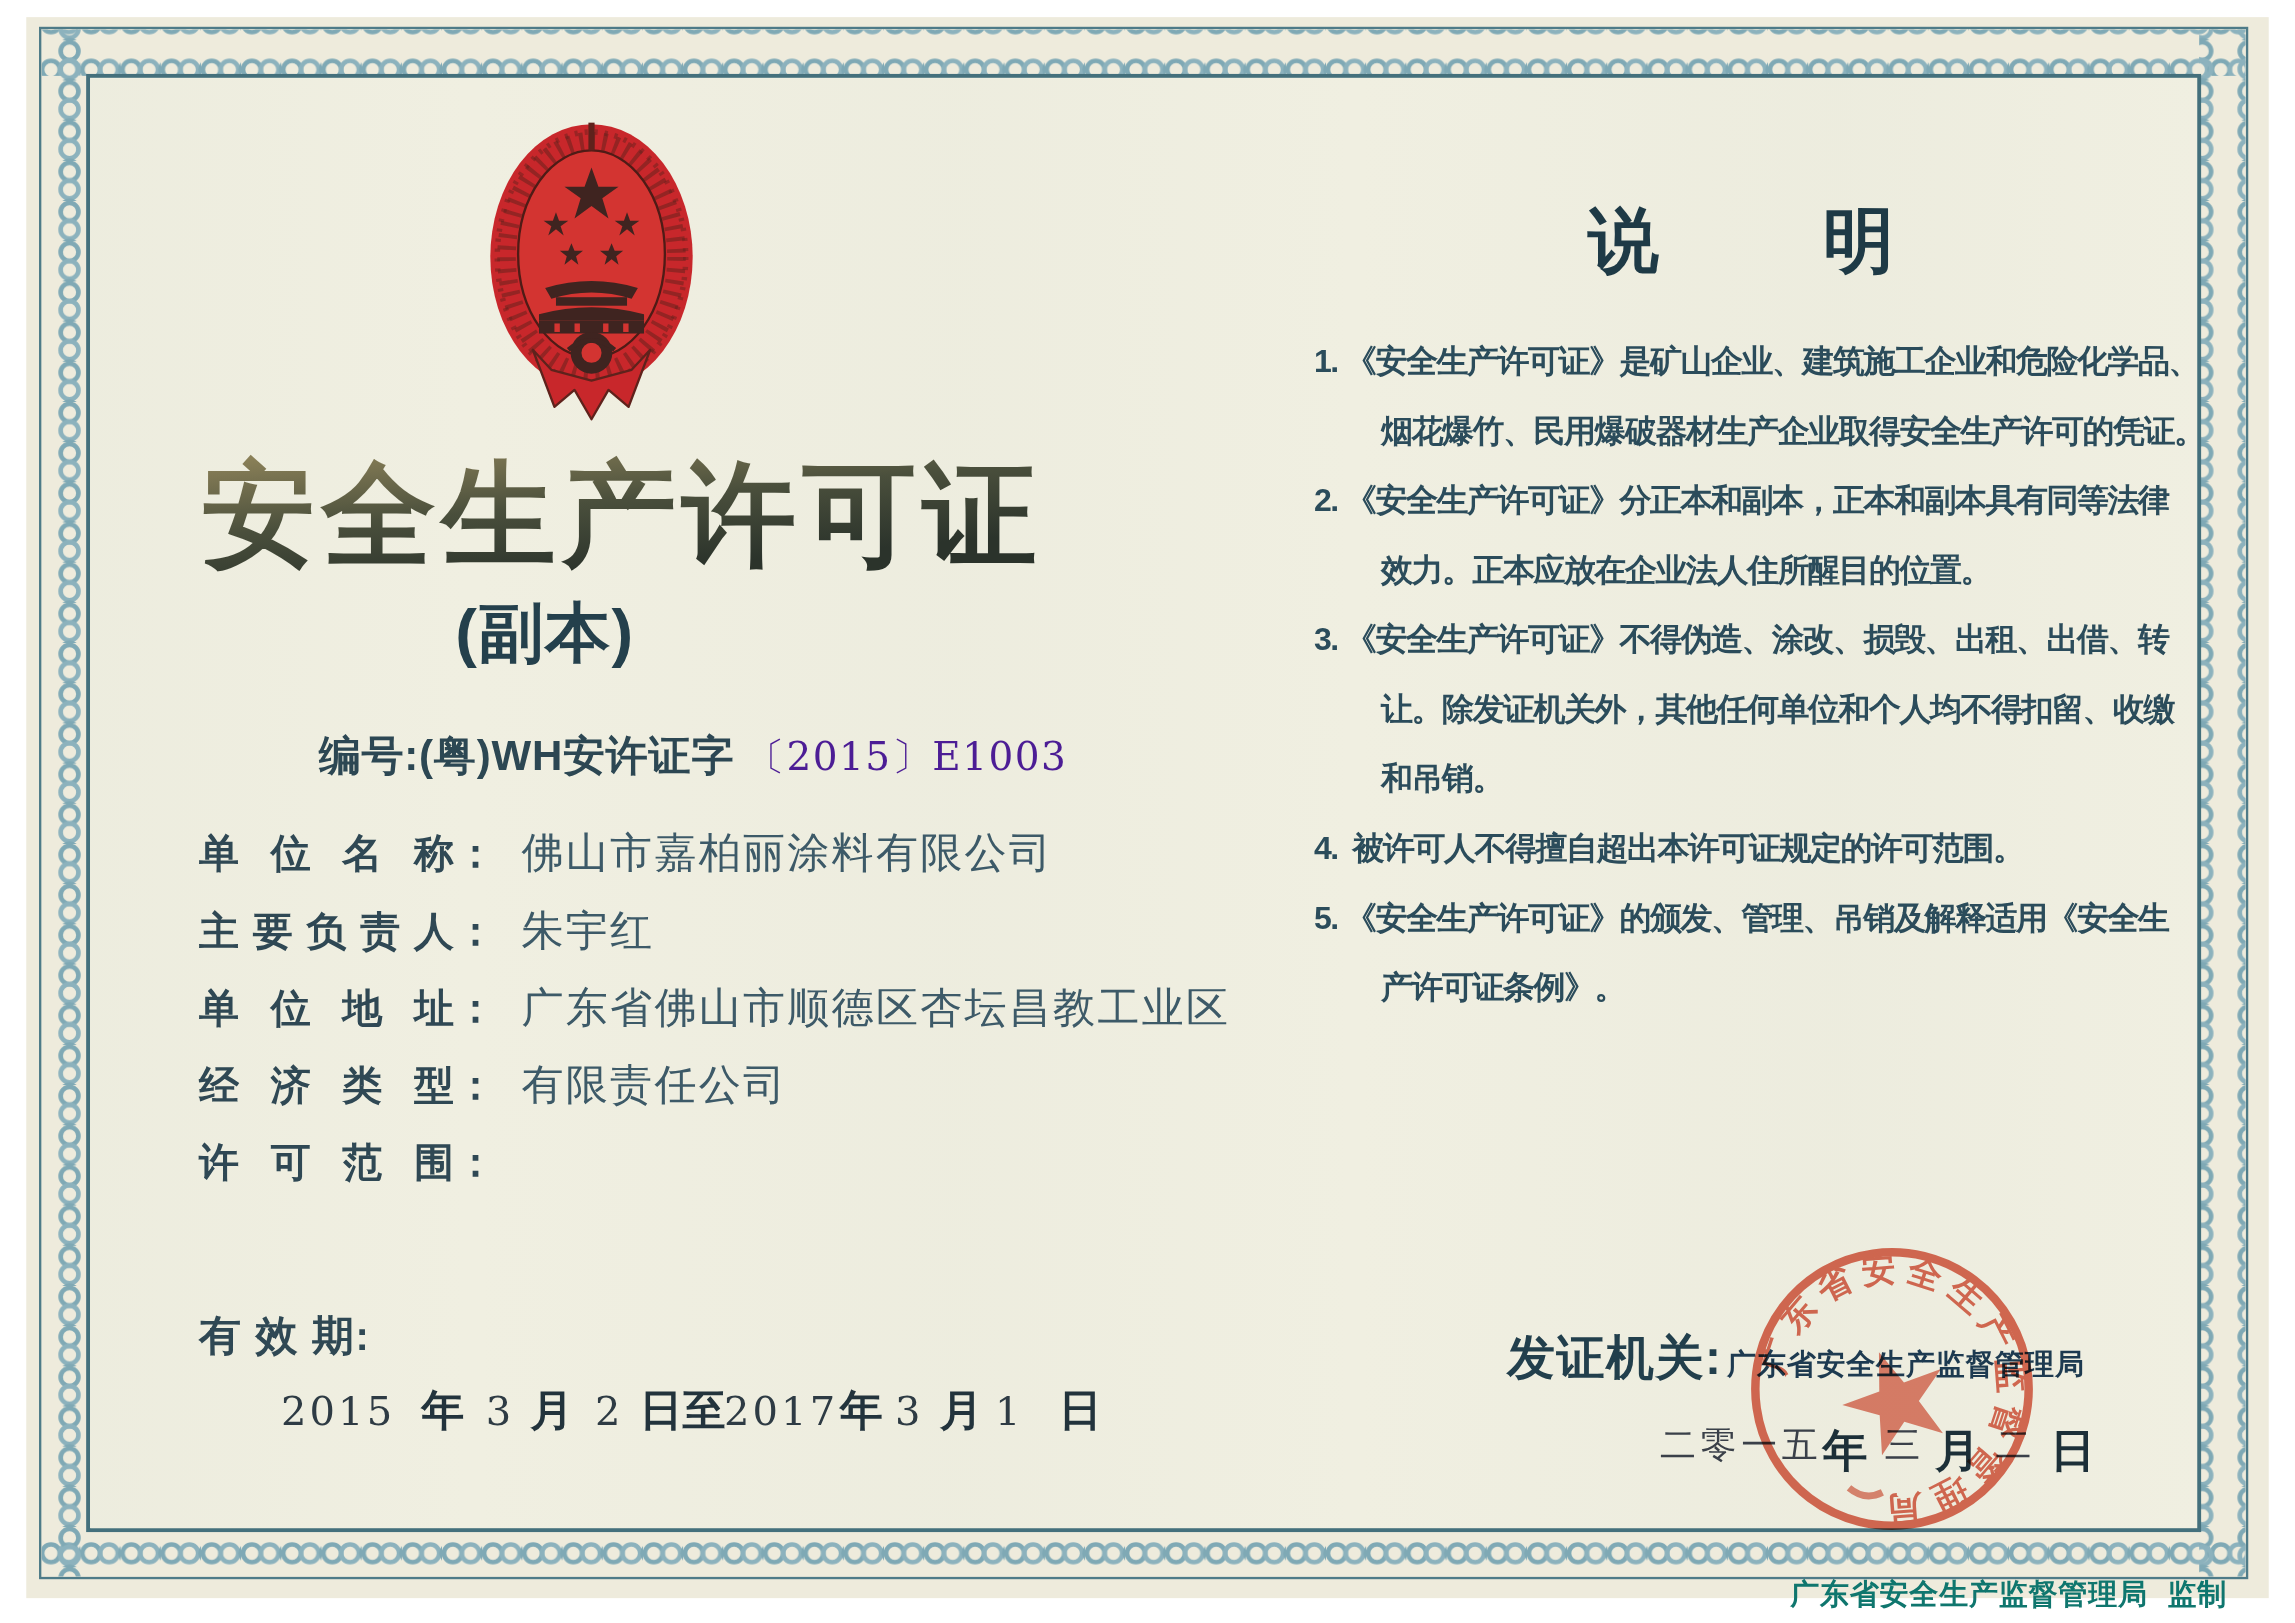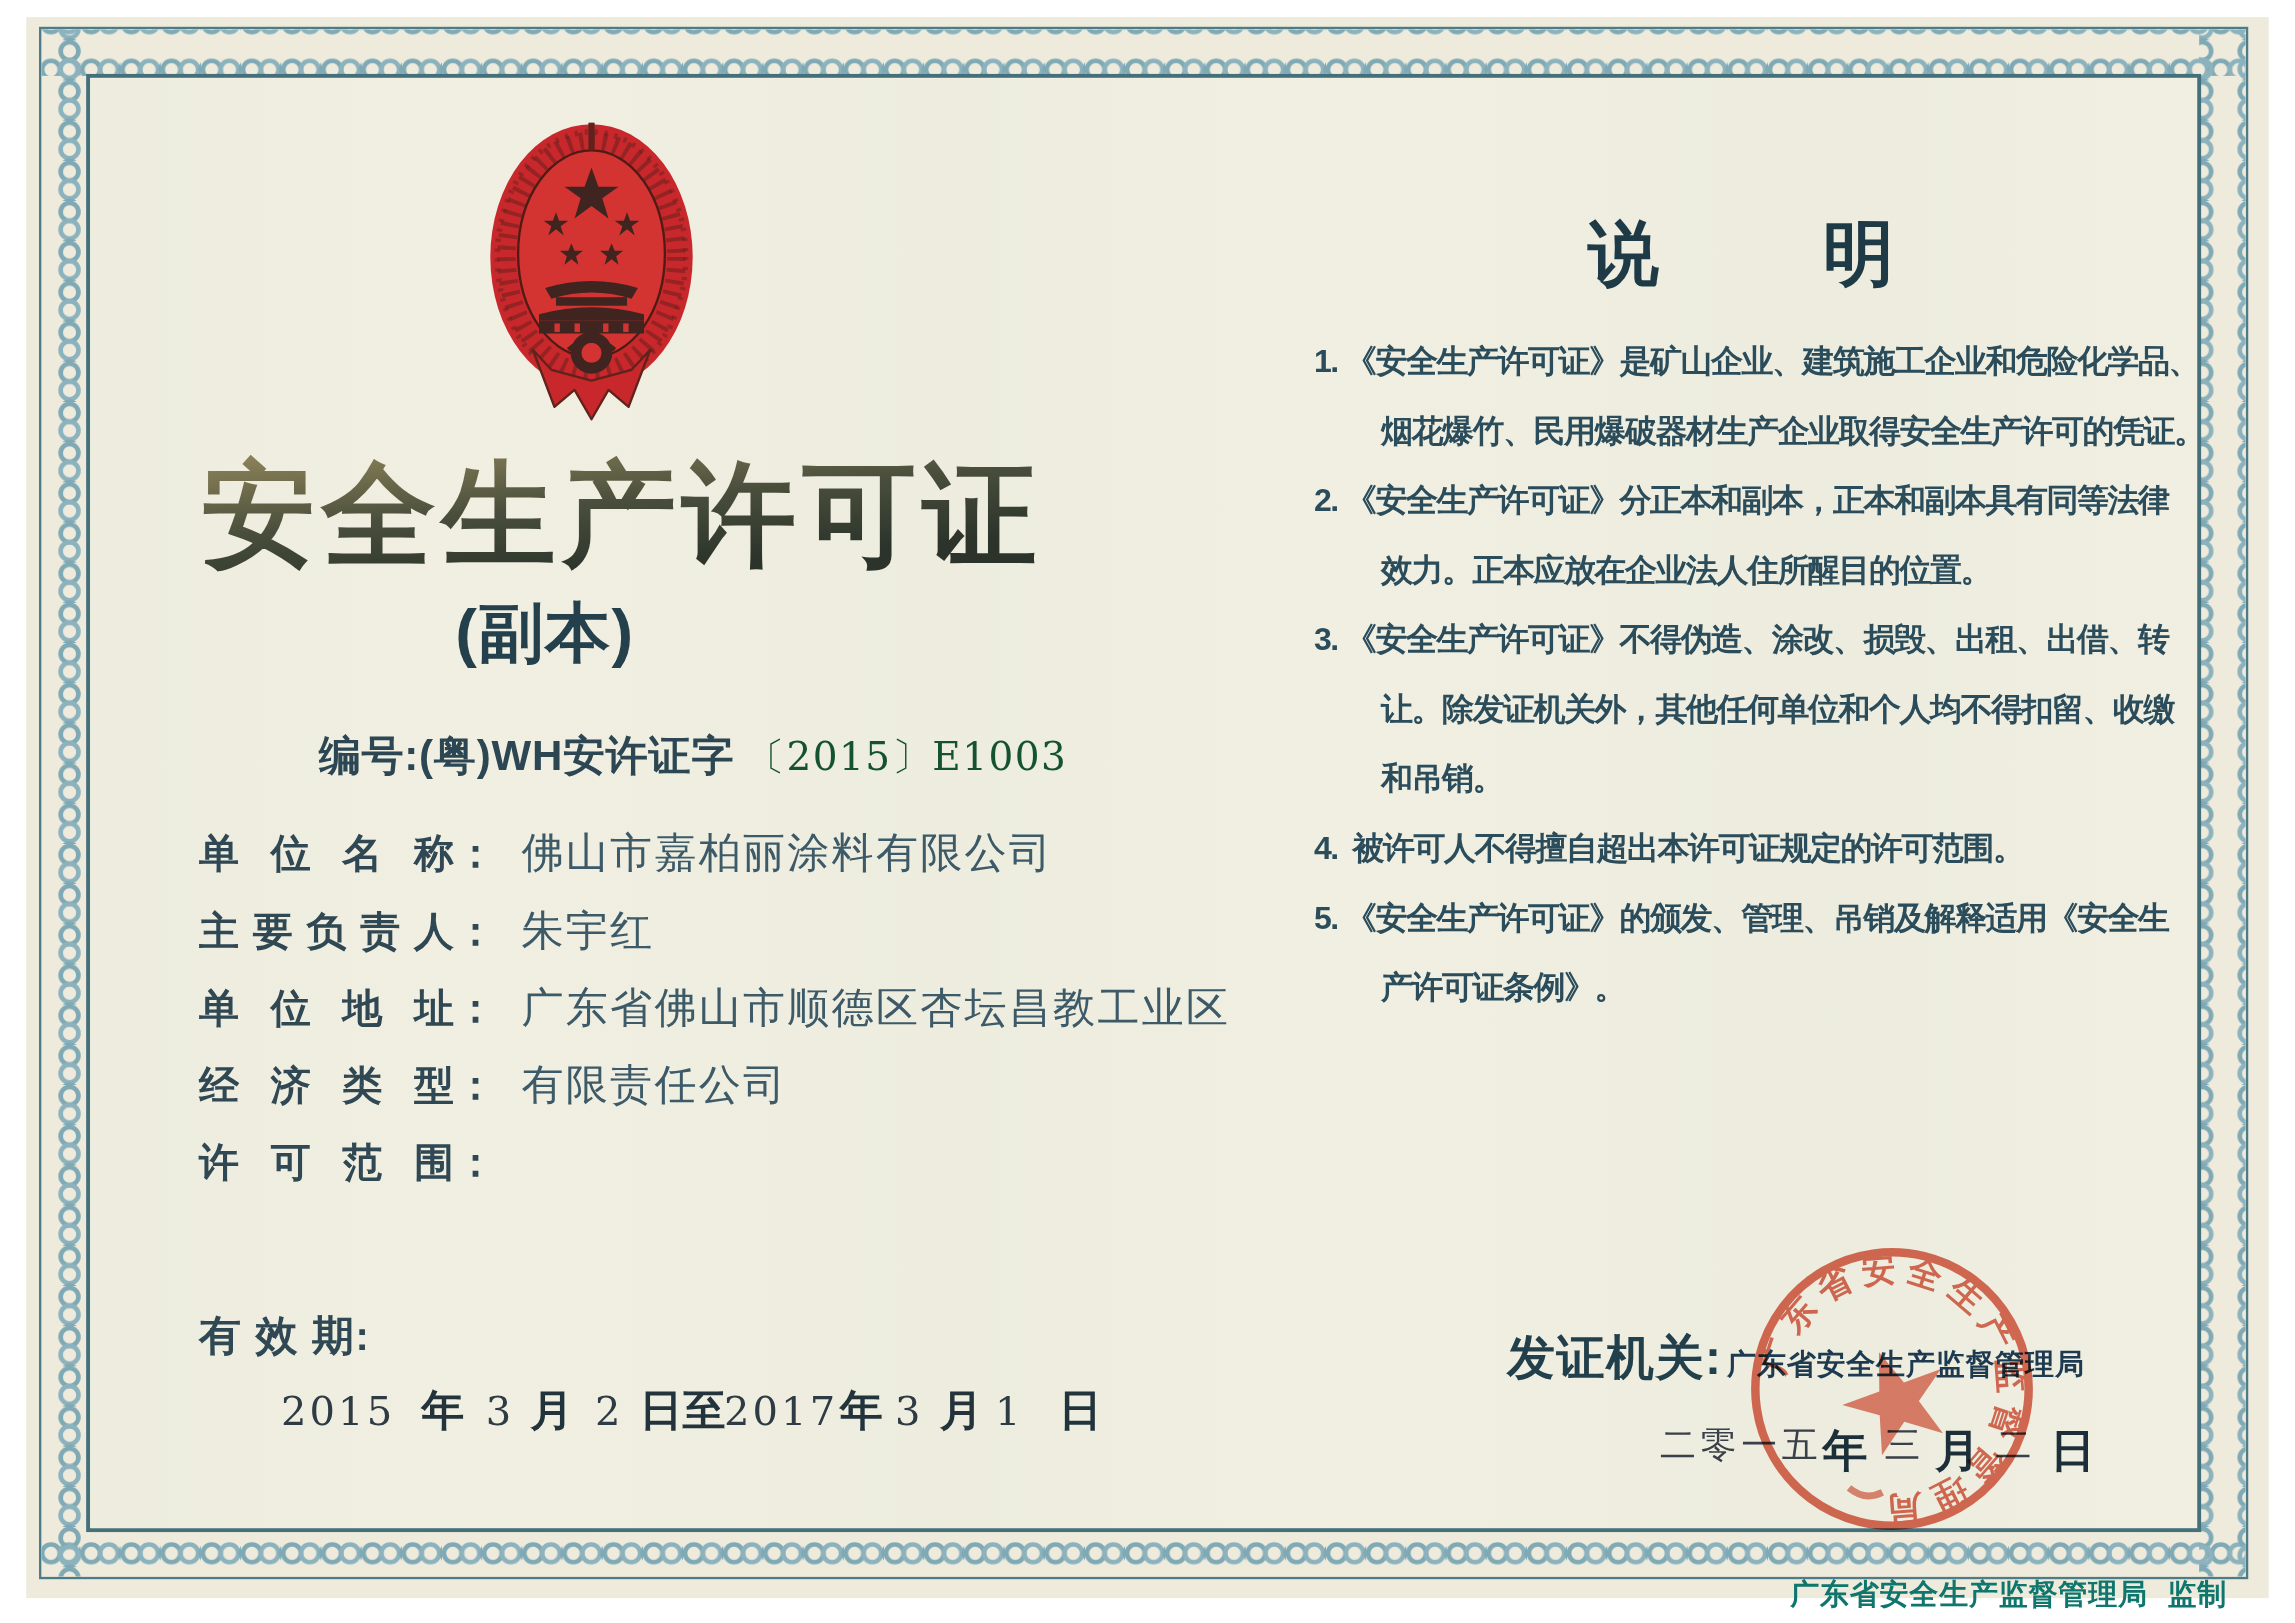--- a/index.html
+++ b/index.html
@@ -18,21 +18,21 @@
 
   
   .title{left:197px;top:453px;width:850px;text-align:center;
     font-size:114px;font-weight:900;letter-spacing:6.2px;line-height:124px;
     background:linear-gradient(175deg,#8a8058 5%,#4a4f3c 42%,#2b332b 78%);
     -webkit-background-clip:text;background-clip:text;color:transparent;}
   .subtitle{left:197px;top:589px;width:696px;text-align:center;
     font-size:65px;font-weight:900;color:#24404c;letter-spacing:1.5px;}
   .serial{left:272px;top:680px;font-size:42px;color:#2c4753;white-space:pre;}
   .serial .b{font-weight:800;letter-spacing:0.8px;}
-  .serial .n{font-family:"DejaVu Serif",serif;font-size:39px;letter-spacing:1.5px;color:#14532d;}
+  .serial .n{font-family:"DejaVu Serif",serif;font-size:39px;letter-spacing:1.5px;color:#4c1d95;}
 
   .field-row{left:199px;height:54px;display:flex;align-items:baseline;}
   .f-label{display:inline-block;width:255px;font-size:40px;font-weight:800;color:#2f4854;
     text-align:justify;text-align-last:justify;}
   .f-colon{font-size:40px;font-weight:800;color:#2f4854;margin-left:1.5px;}
   .f-value{margin-left:26px;font-family:"DejaVu Serif",serif;font-size:42px;color:#3d5a68;
     letter-spacing:2.3px;white-space:pre;}
 
   .validity-label{left:199px;top:1308px;display:flex;align-items:baseline;}
   .v-spread{display:inline-block;width:155px;font-size:42px;font-weight:800;color:#2f4854;
@@ -46,21 +46,21 @@
   .validity-date span:nth-child(5){margin-left:21.6px;}
   .validity-date span:nth-child(6){margin-left:16px;}
   .validity-date span:nth-child(7){margin-left:-1.5px;}
   .validity-date span:nth-child(8){margin-left:1.5px;}
   .validity-date span:nth-child(9){margin-left:12.4px;}
   .validity-date span:nth-child(10){margin-left:16px;}
   .validity-date span:nth-child(11){margin-left:12.4px;}
   .validity-date span:nth-child(12){margin-left:35px;}
 
   
-  .notes-heading{left:1588px;top:207px;font-size:71px;font-weight:900;color:#1e3a46;
+  .notes-heading{left:1588px;top:194px;font-size:71px;font-weight:900;color:#1e3a46;
     letter-spacing:164px;white-space:pre;}
   .note-line{font-size:32px;font-weight:600;color:#2b4c5b;letter-spacing:-1.5px;white-space:pre;}
   .note-num{left:1314px;}
   .note-cont{left:1381px;}
 
   .issuer-row{left:1507px;top:1326px;display:flex;align-items:baseline;}
   .issuer-label{font-size:48px;font-weight:900;color:#223f4c;letter-spacing:1.5px;}
   .issuer-value{margin-left:4.6px;font-size:29px;font-weight:800;color:#1d3a50;letter-spacing:0.8px;}
 
   .issue-date{left:1660px;top:1421px;display:inline-flex;align-items:flex-start;}

